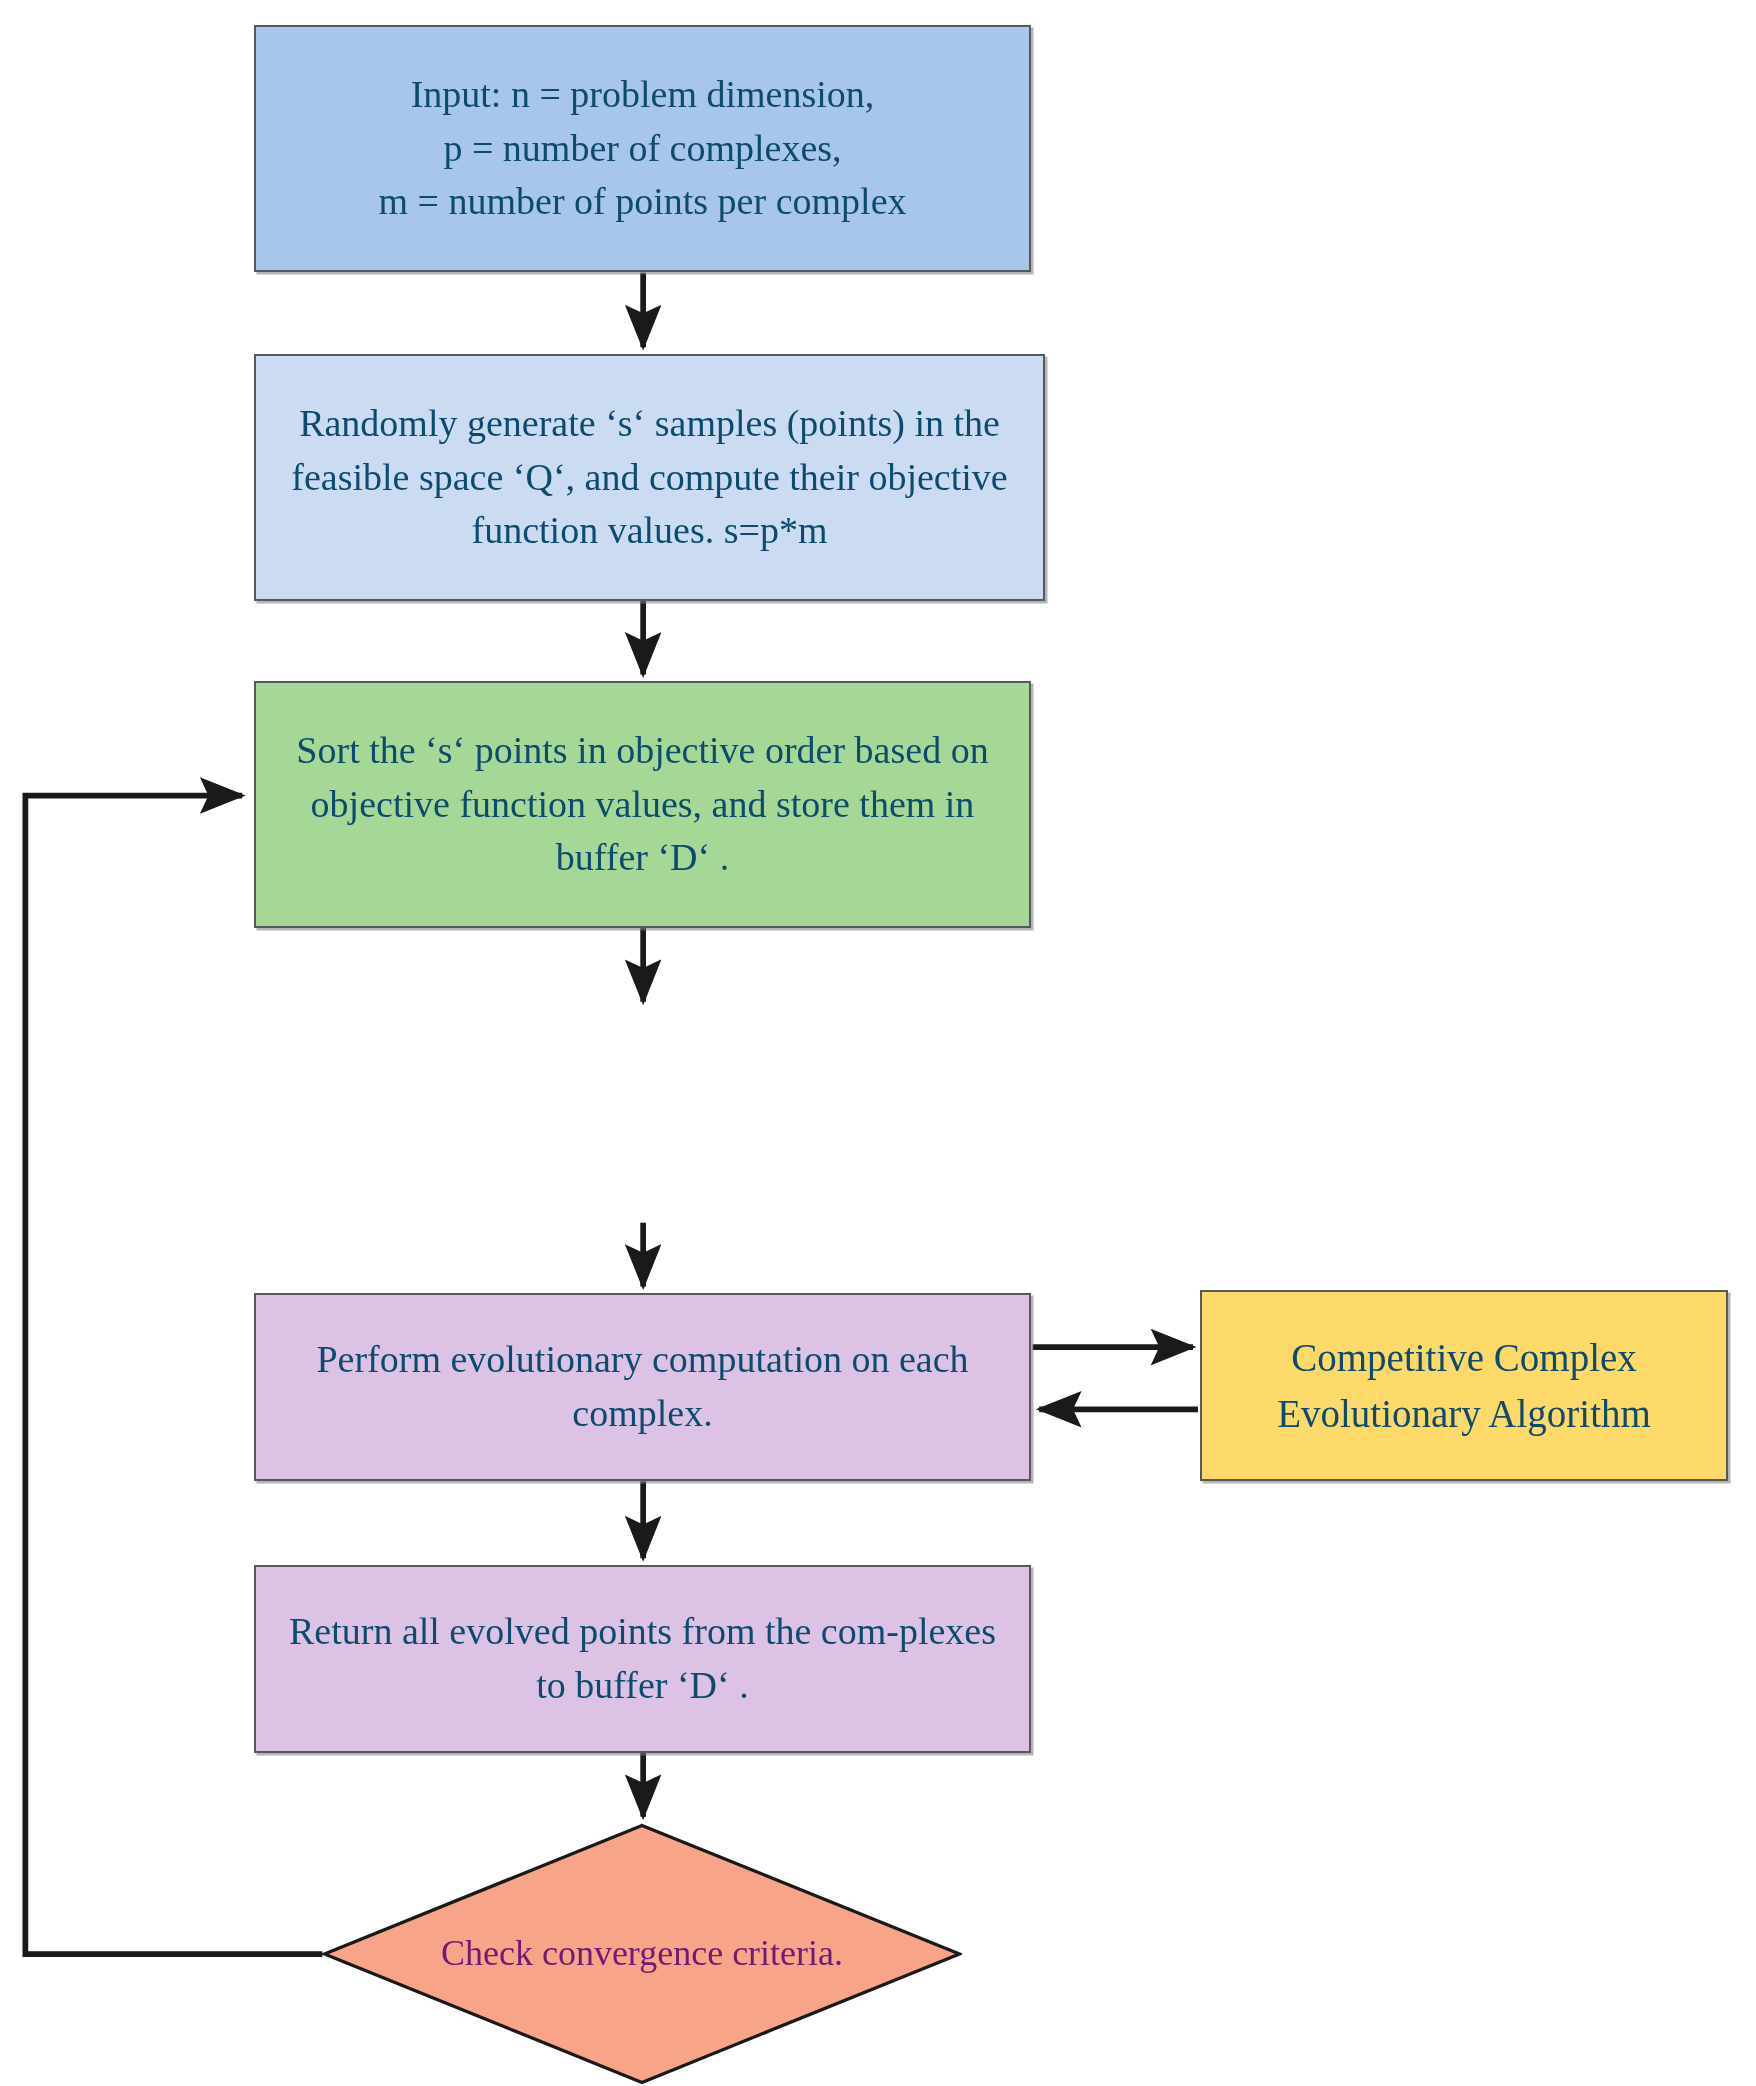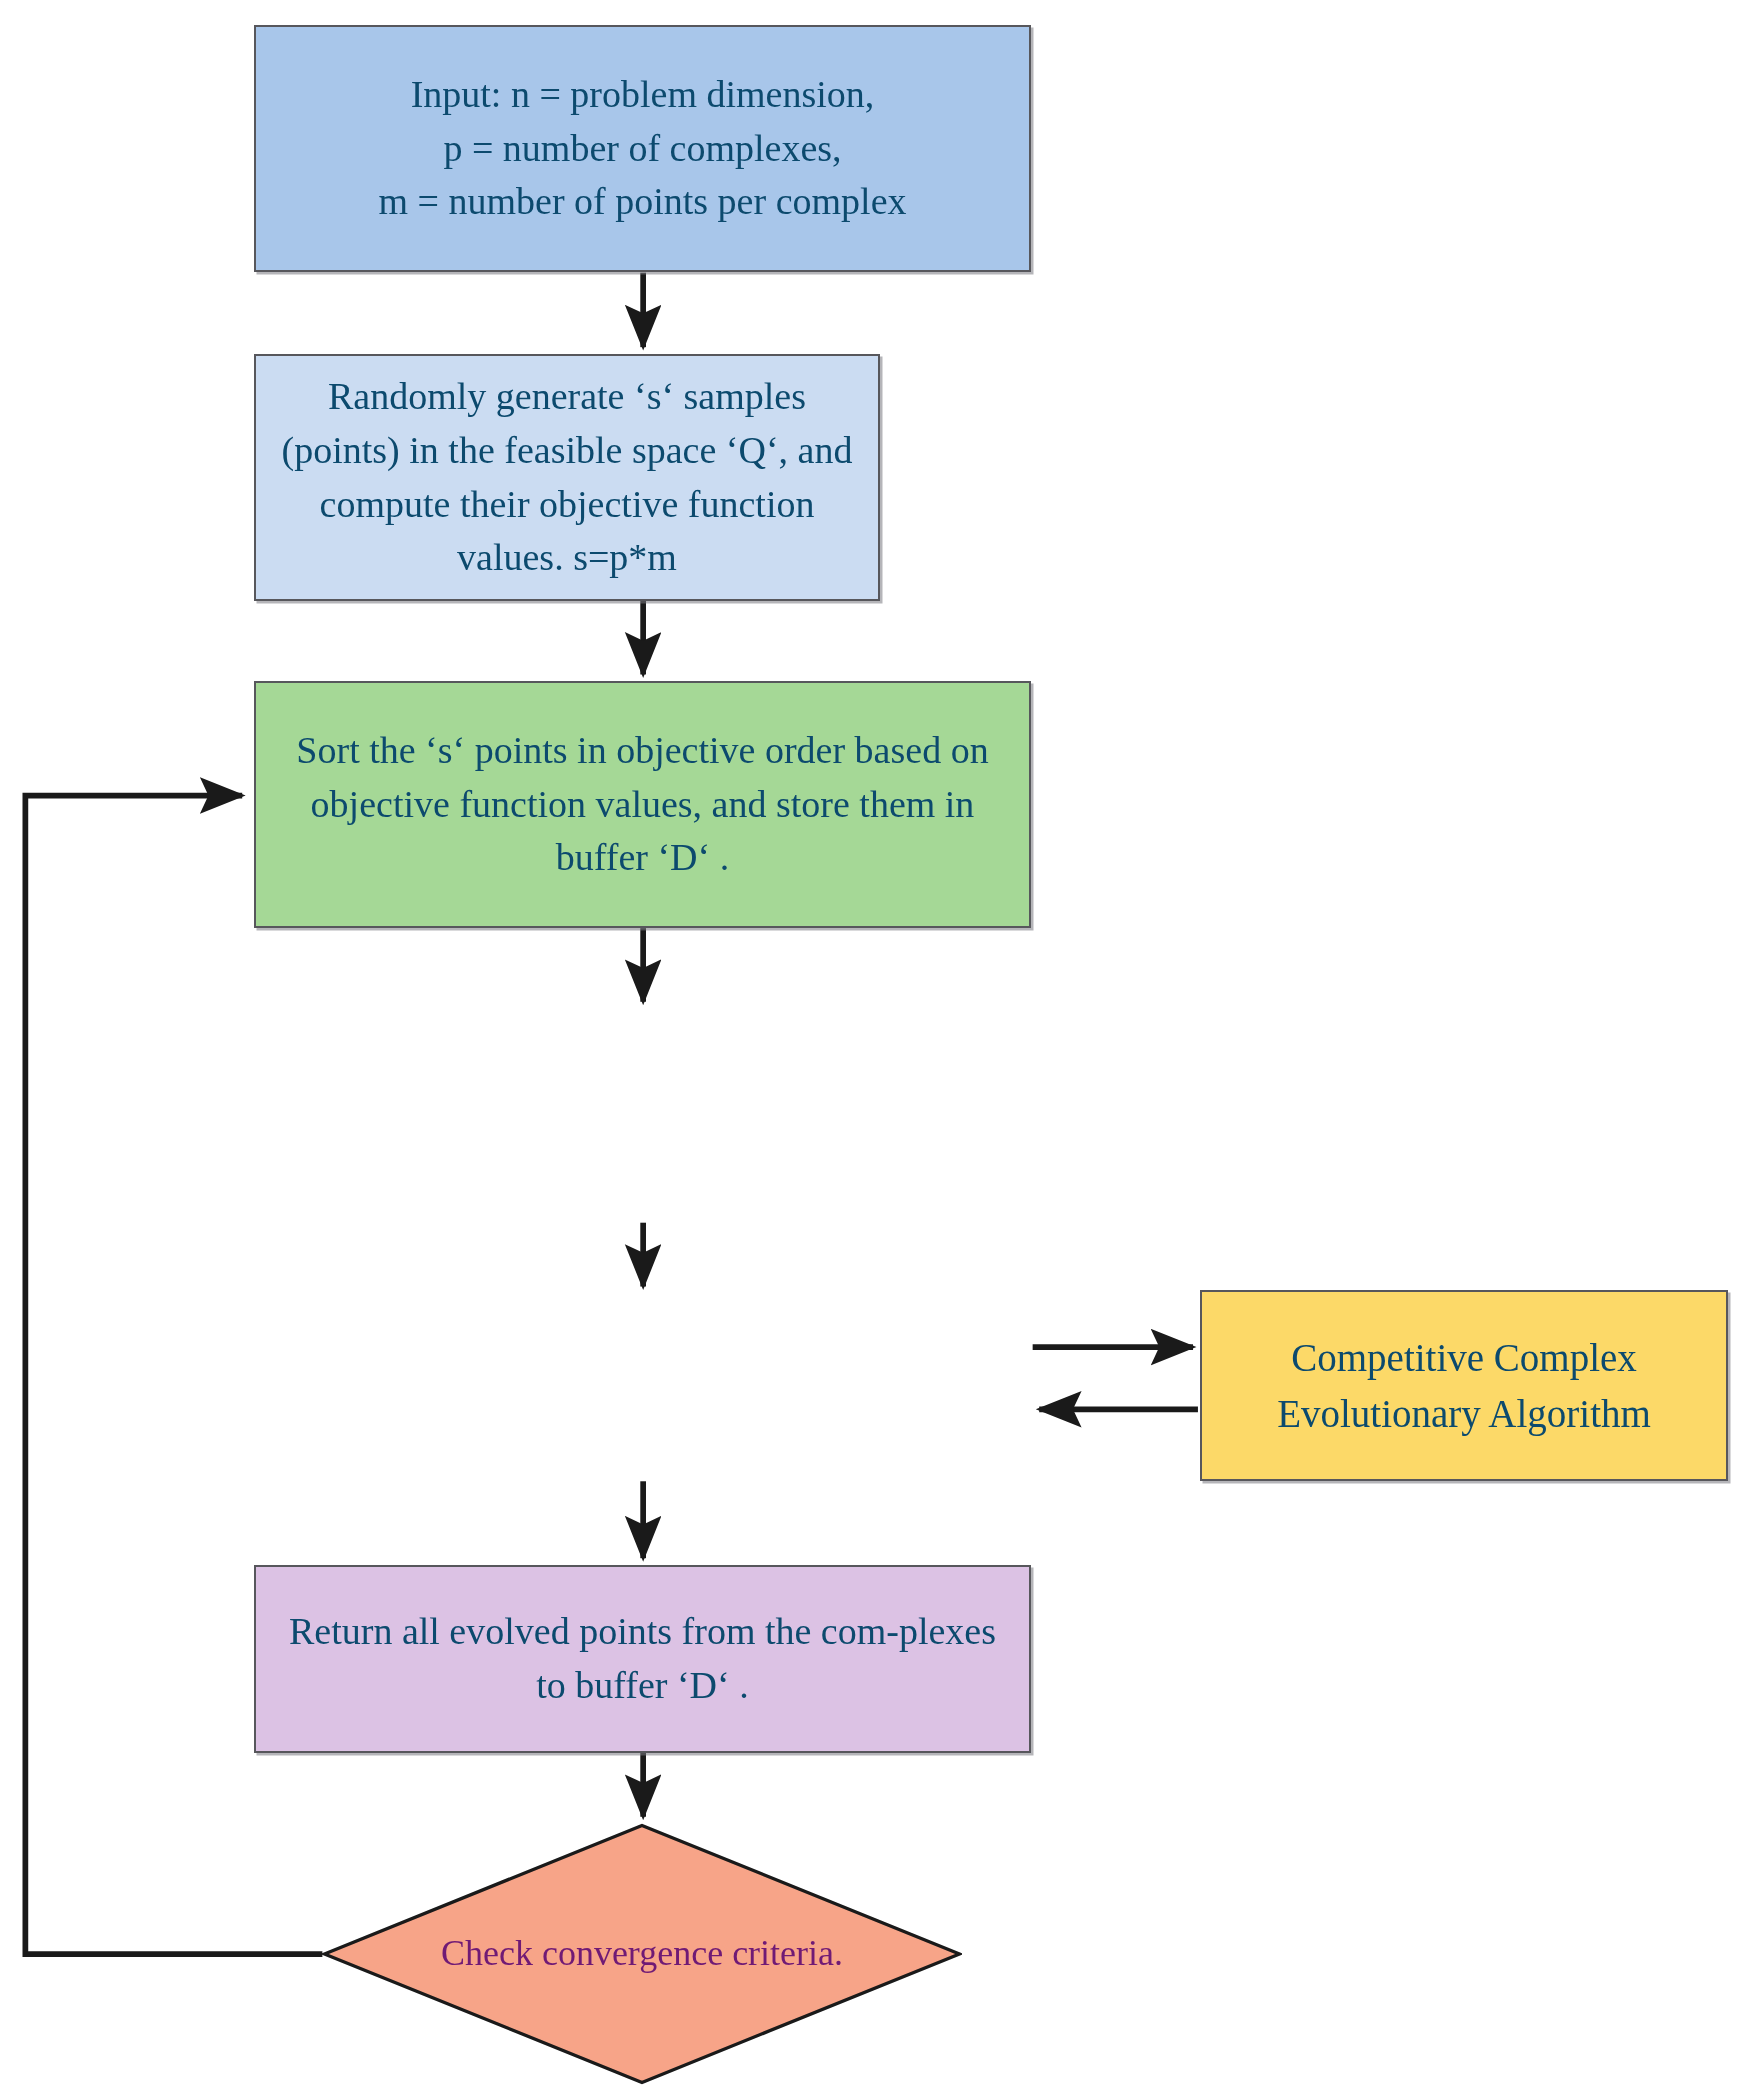--- a/index.html
+++ b/index.html
@@ -29,21 +29,21 @@
     line-height: 1.42;
     border: 2.5px solid #57575c;
     box-shadow: 2.5px 2.5px 0 rgba(120,120,128,0.55);
   }
   .node .txt {
     padding: 0 21px;
     white-space: pre-line;
   }
   
   #node-input      { left: 254px; top: 25px;   width: 777px; height: 247px; background: #a8c6ea; }
-  #node-sample     { left: 254px; top: 354px;  width: 626px; height: 247px; background: #cbdcf2; }
+  #node-sample     { left: 254px; top: 354px;  width: 791px; height: 247px; background: #cbdcf2; }
   #node-sort       { left: 254px; top: 681px;  width: 777px; height: 247px; background: #a5d896; }
   #node-partition  { left: 254px; top: 1008px; width: 777px; height: 214px; background: #a5d896; }
   #node-evolve     { left: 254px; top: 1293px; width: 777px; height: 188px; background: #dcc2e4; }
   #node-return     { left: 254px; top: 1565px; width: 777px; height: 188px; background: #dcc2e4; }
   #node-ccea       { left: 1200px; top: 1290px; width: 528px; height: 191px; background: #fcd968; font-size: 39px; }
 
   
   #node-decision {
     position: absolute;
     left: 322px;
@@ -115,20 +115,23 @@
 
   <div class="node" id="node-sample">
     <span class="txt">Randomly generate ‘s‘ samples (points) in the feasible space ‘Q‘,  and compute their objective function values.  s=p*m</span>
   </div>
 
   <div class="node" id="node-sort">
     <span class="txt">Sort the ‘s‘ points in objective order based on objective function values, and store them in buffer ‘D‘ .</span>
   </div>
 
 
+  <div class="node" id="node-evolve">
+    <span class="txt">Perform evolutionary computation on each complex.</span>
+  </div>
 
   <div class="node" id="node-ccea">
     <span class="txt">Competitive Complex Evolutionary Algorithm</span>
   </div>
 
   <div class="node" id="node-return">
     <span class="txt">Return all evolved points from the com-plexes to buffer ‘D‘ .</span>
   </div>
 
   <div id="node-decision">

